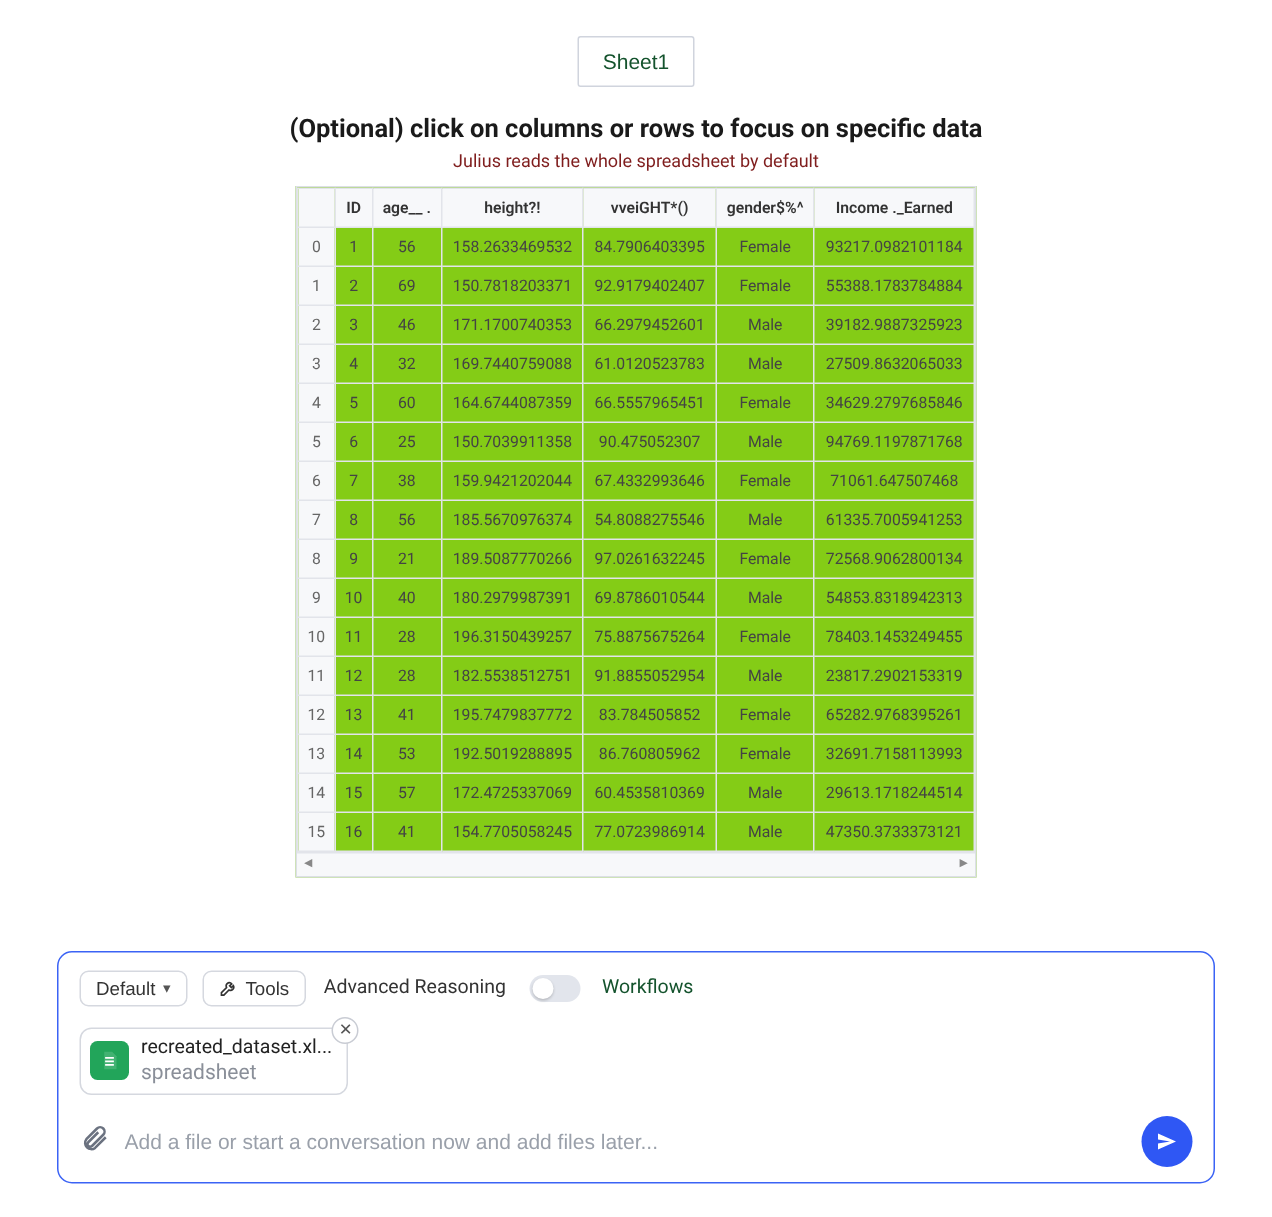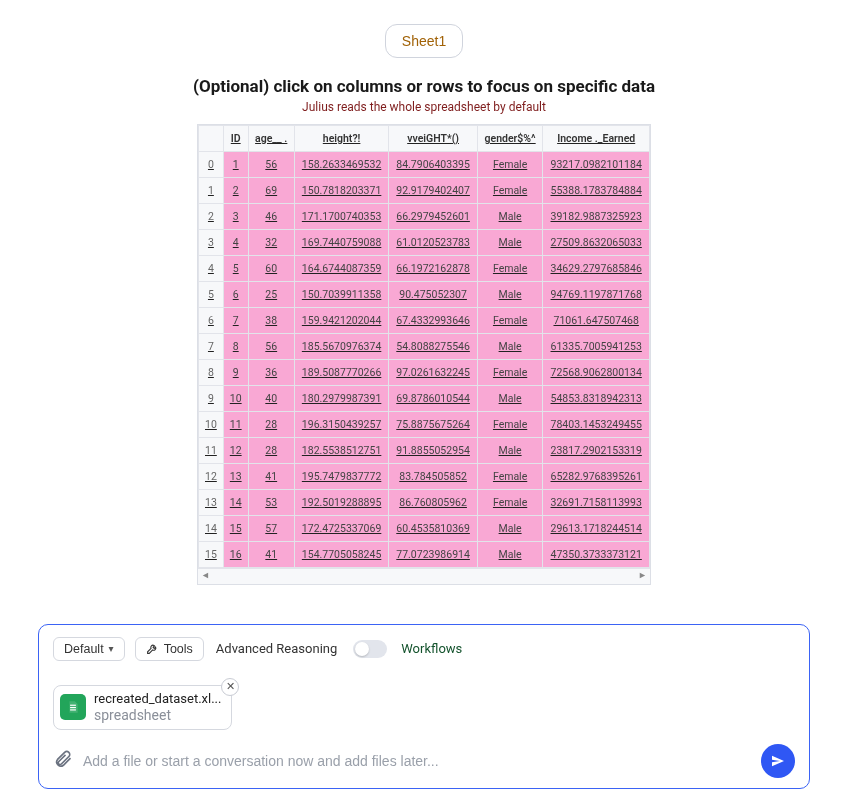--- a/index.html
+++ b/index.html
@@ -17,43 +17,42 @@
     display: flex;
     flex-direction: column;
     align-items: center;
     padding-top: 24px;
   }
   .sheet-tab-wrap {
     margin-bottom: 18px;
   }
   .sheet-tab {
     border: 1px solid #d0d4dd;
-    border-radius: 12px;
+    border-radius: 2px;
     padding: 8px 16px;
     font-size: 14px;
     background: #fff;
-    color: #a16207;
+    color: #14532d;
     cursor: pointer;
   }
   .heading {
     font-size: 17px;
     font-weight: 700;
     color: #1a1a1a;
     margin-bottom: 4px;
   }
   .subheading {
     font-size: 12px;
     color: #7f1d1d;
     margin-bottom: 10px;
   }
   .table-wrapper {
     width: 454px;
     border: 1px solid #dcdfe6;
-    background: #f9a8d4;
-    text-decoration: underline;
+    background: #84cc16;
   }
   .table-scroll {
     max-height: 470px;
     overflow-y: auto;
     overflow-x: hidden;
   }
   table {
     border-collapse: collapse;
     width: 100%;
     font-size: 10.5px;
@@ -106,21 +105,21 @@
     bottom: 22px;
     border: 1.5px solid #3b63f5;
     border-radius: 10px;
     padding: 12px 14px 10px 14px;
     background: #fff;
   }
   .composer-row1 {
     display: flex;
     align-items: center;
     gap: 10px;
-    margin-bottom: 24px;
+    margin-bottom: 14px;
   }
   .pill-btn {
     border: 1px solid #d5d8df;
     border-radius: 6px;
     background: #fff;
     padding: 4px 10px;
     font-size: 12.5px;
     color: #333;
     display: inline-flex;
     align-items: center;
@@ -269,21 +268,21 @@
               <td>169.7440759088</td>
               <td>61.0120523783</td>
               <td>Male</td>
               <td>27509.8632065033</td>
             </tr>
             <tr>
               <td class="row-idx">4</td>
               <td class="idcol">5</td>
               <td>60</td>
               <td>164.6744087359</td>
-              <td>66.1972162878</td>
+              <td>66.5557965451</td>
               <td>Female</td>
               <td>34629.2797685846</td>
             </tr>
             <tr>
               <td class="row-idx">5</td>
               <td class="idcol">6</td>
               <td>25</td>
               <td>150.7039911358</td>
               <td>90.475052307</td>
               <td>Male</td>
@@ -303,21 +302,21 @@
               <td class="idcol">8</td>
               <td>56</td>
               <td>185.5670976374</td>
               <td>54.8088275546</td>
               <td>Male</td>
               <td>61335.7005941253</td>
             </tr>
             <tr>
               <td class="row-idx">8</td>
               <td class="idcol">9</td>
-              <td>36</td>
+              <td>21</td>
               <td>189.5087770266</td>
               <td>97.0261632245</td>
               <td>Female</td>
               <td>72568.9062800134</td>
             </tr>
             <tr>
               <td class="row-idx">9</td>
               <td class="idcol">10</td>
               <td>40</td>
               <td>180.2979987391</td>

